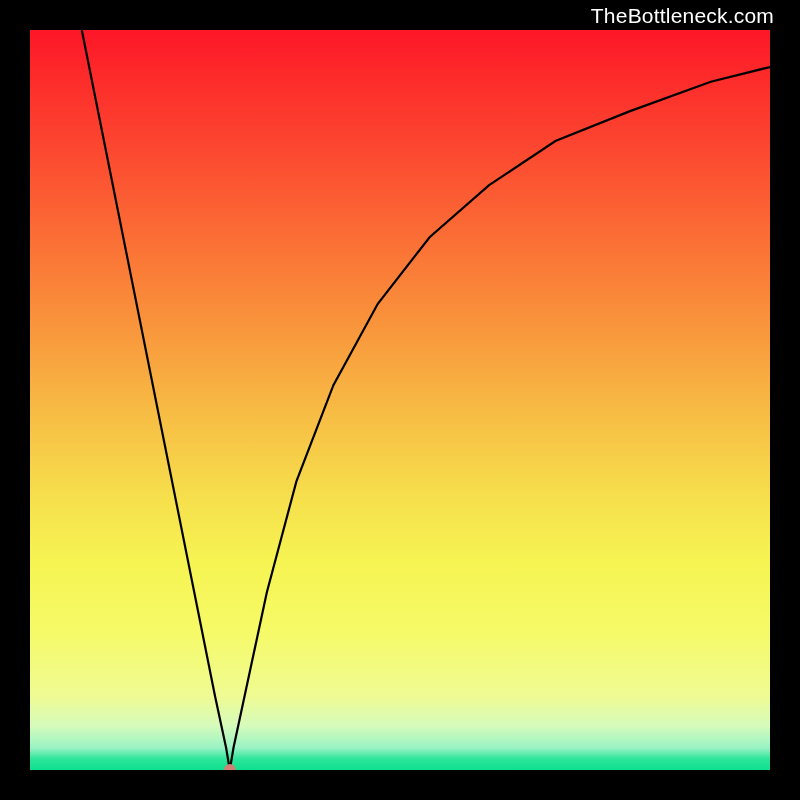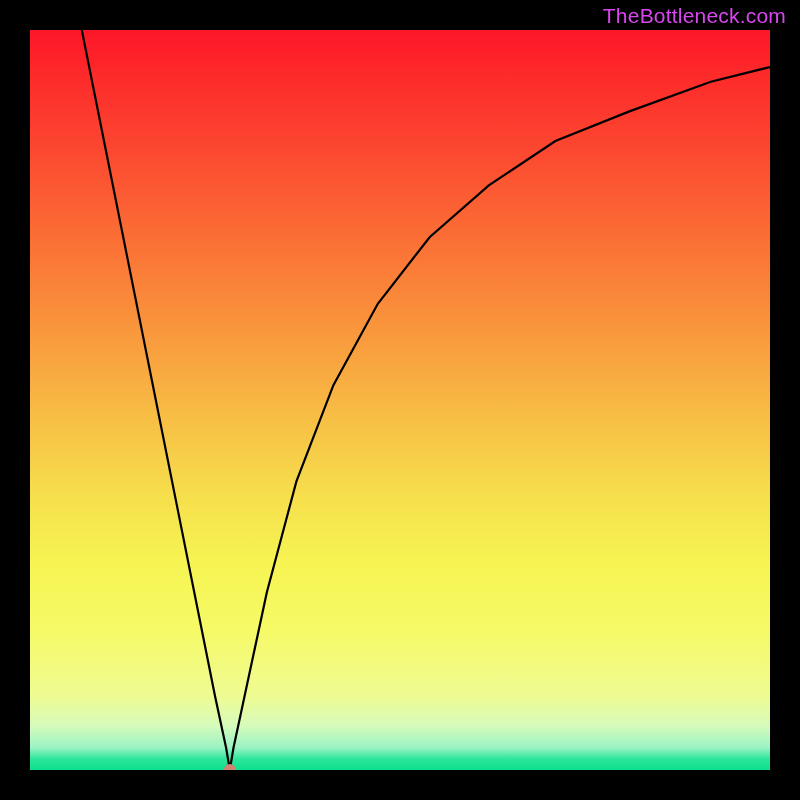--- a/index.html
+++ b/index.html
@@ -53,22 +53,22 @@
     stroke: none;
   }
   .curve {
     fill: none;
     stroke: #000;
     stroke-width: 2.2;
   }
   .watermark {
     position: absolute;
     top: 4px;
-    right: 14px;
-    color: #d946ef;
+    right: 26px;
+    color: #ffffff;
     font-size: 21px;
     font-weight: 400;
     letter-spacing: 0.2px;
   }
 </style>
 </head>
 <body>
 
 <div class="frame">
   <div class="plot-area">

